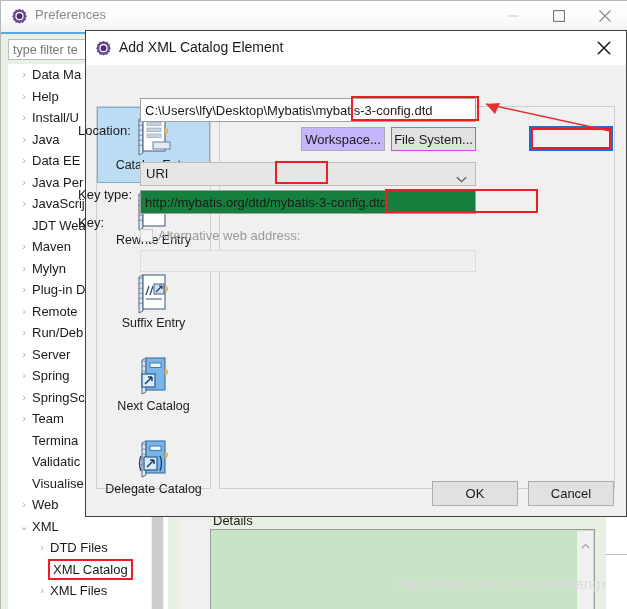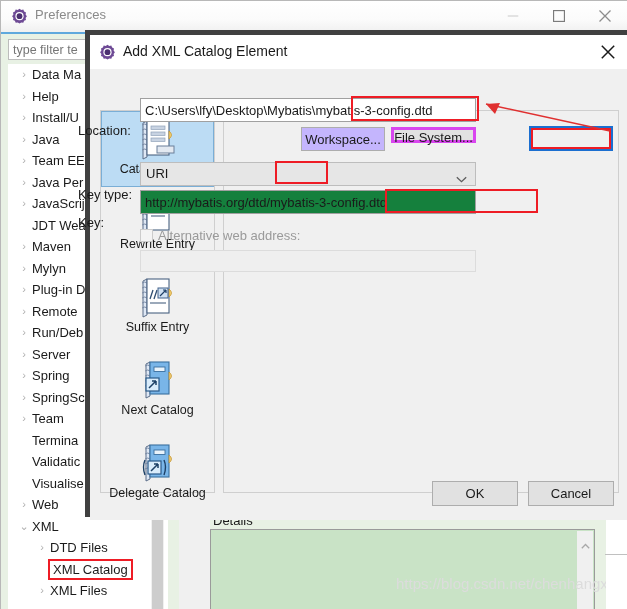--- a/index.html
+++ b/index.html
@@ -189,21 +189,21 @@
     width: 11px; height: 123px;
     background: #e8f1e4;
   }
 
   
   #dialog {
     position: absolute;
     left: 85px; top: 30px;
     width: 542px; height: 487px;
     background: #a16207;
-    border: 5px solid #404040;
+    border: 1px solid #404040;
     box-sizing: border-box;
   }
   #dlg-titlebar {
     position: absolute;
     left: 0; top: 0;
     width: 540px; height: 34px;
     background: #ffffff;
   }
   #dlg-title-icon {
     position: absolute;
@@ -305,23 +305,23 @@
     box-sizing: border-box;
     font-size: 13px;
     color: #1a1a1a;
     font-family: "Liberation Sans", sans-serif;
     cursor: default;
     padding: 0;
   }
   #btn-filesystem {
     position: absolute;
     left: 391px; top: 127px;
-    width: 85px; height: 16px;
+    width: 85px; height: 24px;
     background: #e1e1e1;
-    border: 3px solid #d946ef;
+    border: 1px solid #d946ef;
     box-sizing: border-box;
     font-size: 13px;
     color: #1a1a1a;
     font-family: "Liberation Sans", sans-serif;
     cursor: default;
     padding: 0;
   }
   #keytype-select {
     position: absolute;
     left: 140px; top: 162px;
@@ -475,21 +475,21 @@
   <div id="prefs-accent"></div>
 
   <div id="prefs-body">
     <input id="filter-input" type="text" placeholder="type filter te" style="">
 
     <div id="tree-panel">
         <div class="tree-row"><span class="arrow">›</span><span class="label">Data Ma</span></div>
         <div class="tree-row"><span class="arrow">›</span><span class="label">Help</span></div>
         <div class="tree-row"><span class="arrow">›</span><span class="label">Install/U</span></div>
         <div class="tree-row"><span class="arrow">›</span><span class="label">Java</span></div>
-        <div class="tree-row"><span class="arrow">›</span><span class="label">Team EE</span></div>
+        <div class="tree-row"><span class="arrow">›</span><span class="label">Data EE</span></div>
         <div class="tree-row"><span class="arrow">›</span><span class="label">Java Per</span></div>
         <div class="tree-row"><span class="arrow">›</span><span class="label">JavaScrij</span></div>
         <div class="tree-row noarrow"><span class="arrow"></span><span class="label">JDT Wea</span></div>
         <div class="tree-row"><span class="arrow">›</span><span class="label">Maven</span></div>
         <div class="tree-row"><span class="arrow">›</span><span class="label">Mylyn</span></div>
         <div class="tree-row"><span class="arrow">›</span><span class="label">Plug-in D</span></div>
         <div class="tree-row"><span class="arrow">›</span><span class="label">Remote</span></div>
         <div class="tree-row"><span class="arrow">›</span><span class="label">Run/Deb</span></div>
         <div class="tree-row"><span class="arrow">›</span><span class="label">Server</span></div>
         <div class="tree-row"><span class="arrow">›</span><span class="label">Spring</span></div>

